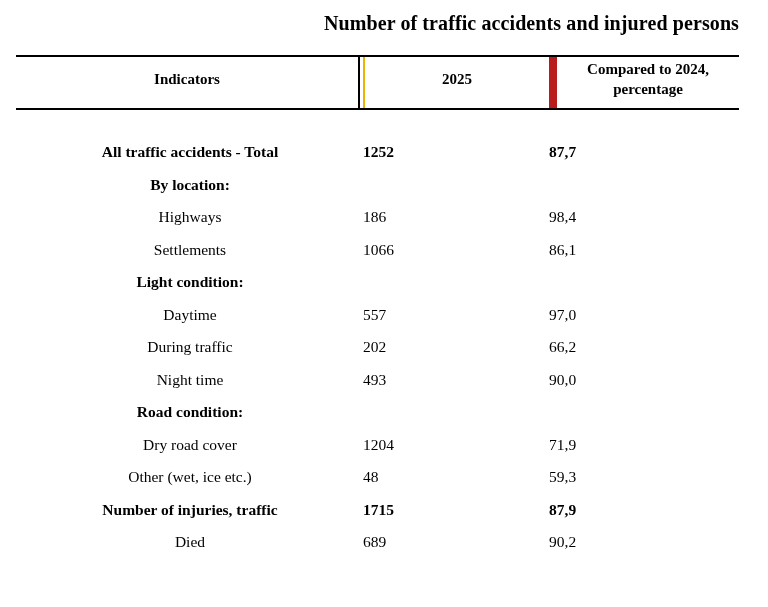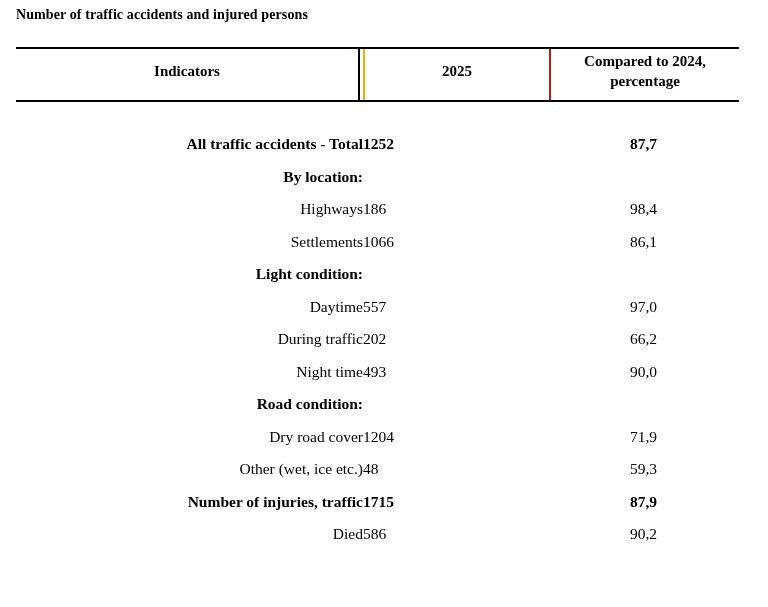--- a/index.html
+++ b/index.html
@@ -3,25 +3,25 @@
 <meta charset="utf-8">
 <style>
   * { margin: 0; padding: 0; box-sizing: border-box; }
   html, body { width: 768px; height: 607px; background: #ffffff; overflow: hidden; }
   body {
     font-family: "Liberation Serif", "DejaVu Serif", serif;
     color: #000000;
   }
   .doc { width: 768px; height: 607px; background: #ffffff; }
   .page-title {
-    margin: 4px 0 0 16px;
+    margin: 12px 0 0 16px;
     width: 723px;
-    text-align: left;
+    text-align: right;
     font-weight: bold;
-    font-size: 14px;
+    font-size: 20px;
     line-height: 22px;
     letter-spacing: 0.1px;
   }
   .tbl {
     margin-left: 16px;
     margin-top: 21px;
     width: 723px;
   }
   .thead {
     display: flex;
@@ -34,33 +34,33 @@
     align-items: center;
     justify-content: center;
     text-align: center;
     font-weight: bold;
     font-size: 15px;
     line-height: 20px;
     padding-bottom: 8px;
   }
   .thead .hc1 { width: 344px; border-right: 2px solid #000; margin-right: 3px; }
   .thead .hc2 { width: 186px; border-left: 2px solid #eab308; }
-  .thead .hc3 { width: 190px; border-left: 2px solid #b91c1c; padding-left: 6px; padding-right: 6px; font-family: Liberation Serif, serif; }
+  .thead .hc3 { width: 190px; border-left: 8px solid #b91c1c; padding-left: 6px; padding-right: 6px; font-family: Liberation Serif, serif; }
   .tbody { padding-top: 26px; }
   .row {
     display: flex;
     align-items: center;
     height: 32.5px;
     font-size: 15.5px;
   }
   .row.bold { font-weight: bold; }
   .cell { white-space: nowrap; overflow: hidden; }
-  .row .bc1 { width: 347px; text-align: right; padding-left: 1px; }
+  .row .bc1 { width: 347px; text-align: center; padding-left: 1px; }
   .row .bc2 { width: 186px; text-align: left; padding-right: 4px; }
-  .row .bc3 { width: 190px; text-align: center; padding-right: 1px; }
+  .row .bc3 { width: 190px; text-align: left; padding-right: 1px; }
 </style>
 </head>
 <body>
 
 <div class="doc">
 
   <div class="page-title">Number of traffic accidents and injured persons</div>
 
   <div class="tbl">
 
@@ -139,20 +139,20 @@
         </div>
 
         <div class="row bold">
           <div class="cell bc1">Number of injuries, traffic</div>
           <div class="cell bc2">1715</div>
           <div class="cell bc3">87,9</div>
         </div>
 
         <div class="row">
           <div class="cell bc1">Died</div>
-          <div class="cell bc2">586</div>
+          <div class="cell bc2">689</div>
           <div class="cell bc3">90,2</div>
         </div>
 
       </div>
 
   </div>
 </div>
 
 </body></html>

